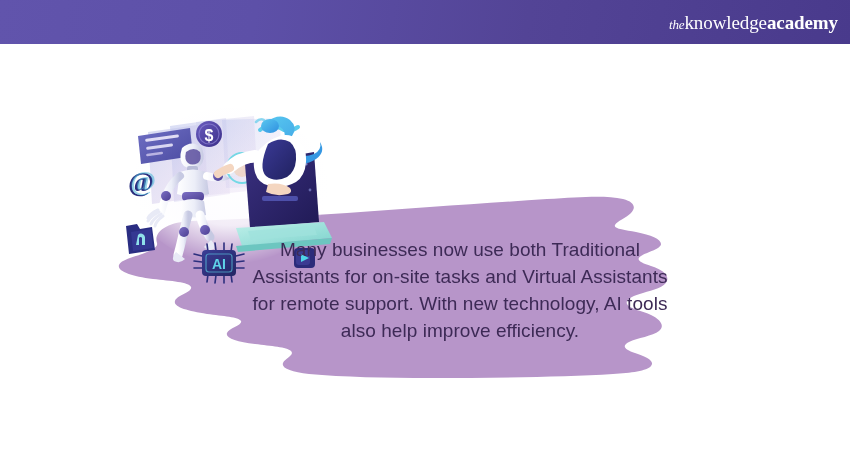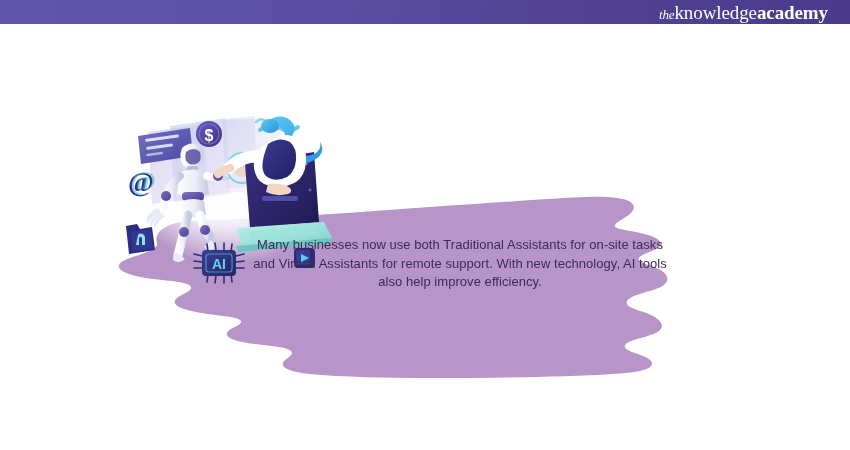--- a/index.html
+++ b/index.html
@@ -13,27 +13,27 @@
     font-family: "Liberation Sans", sans-serif;
     overflow: hidden;
     position: relative;
   }
 
   
   #header-bar {
     position: absolute;
     left: 0; top: 0;
     width: 850px;
-    height: 24px;
+    height: 44px;
     background: linear-gradient(100deg, #6154ac 0%, #5d50a8 30%, #534496 62%, #493a8c 100%);
     display: flex;
     align-items: center;
     justify-content: flex-end;
     box-sizing: border-box;
-    padding-right: 22px;
+    padding-right: 12px;
   }
   #brand-logo {
     font-family: "Liberation Serif", serif;
     color: #ffffff;
     font-size: 19px;
     letter-spacing: -0.1px;
     white-space: nowrap;
     line-height: 1;
   }
   #brand-logo .brand-the {
@@ -75,21 +75,21 @@
   }
 
   
   #caption-block {
     position: absolute;
     left: 245px;
     top: 200px;
     width: 430px;
     text-align: center;
     color: #3d2a56;
-    font-size: 13px;
+    font-size: 19px;
     line-height: 1.43;
     letter-spacing: 0.05px;
     font-weight: 400;
   }
   #caption-block p {
     margin: 0;
   }
 </style>
 </head>
 <body>

